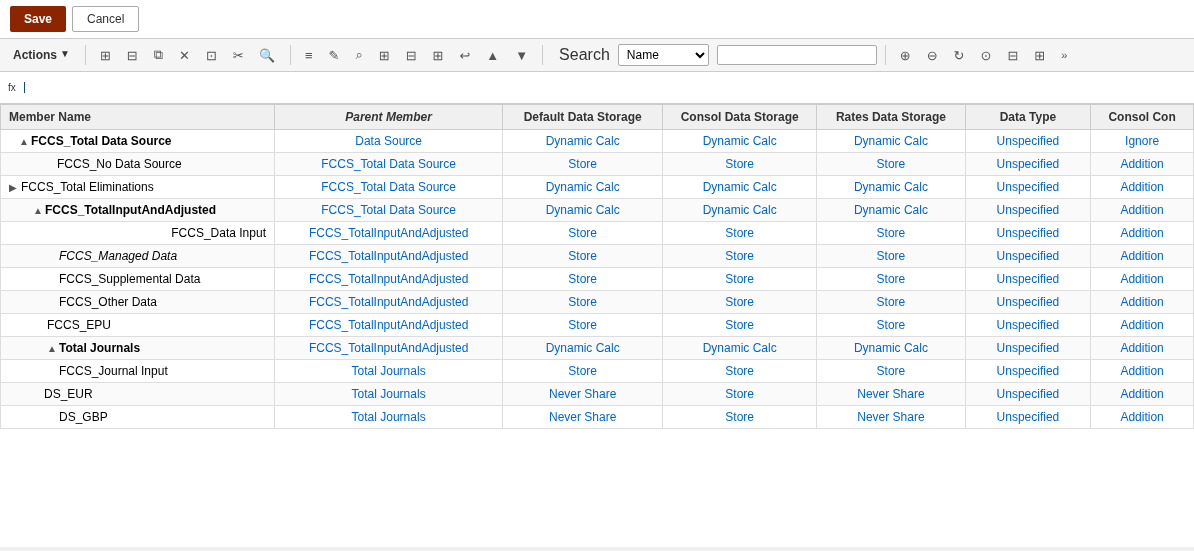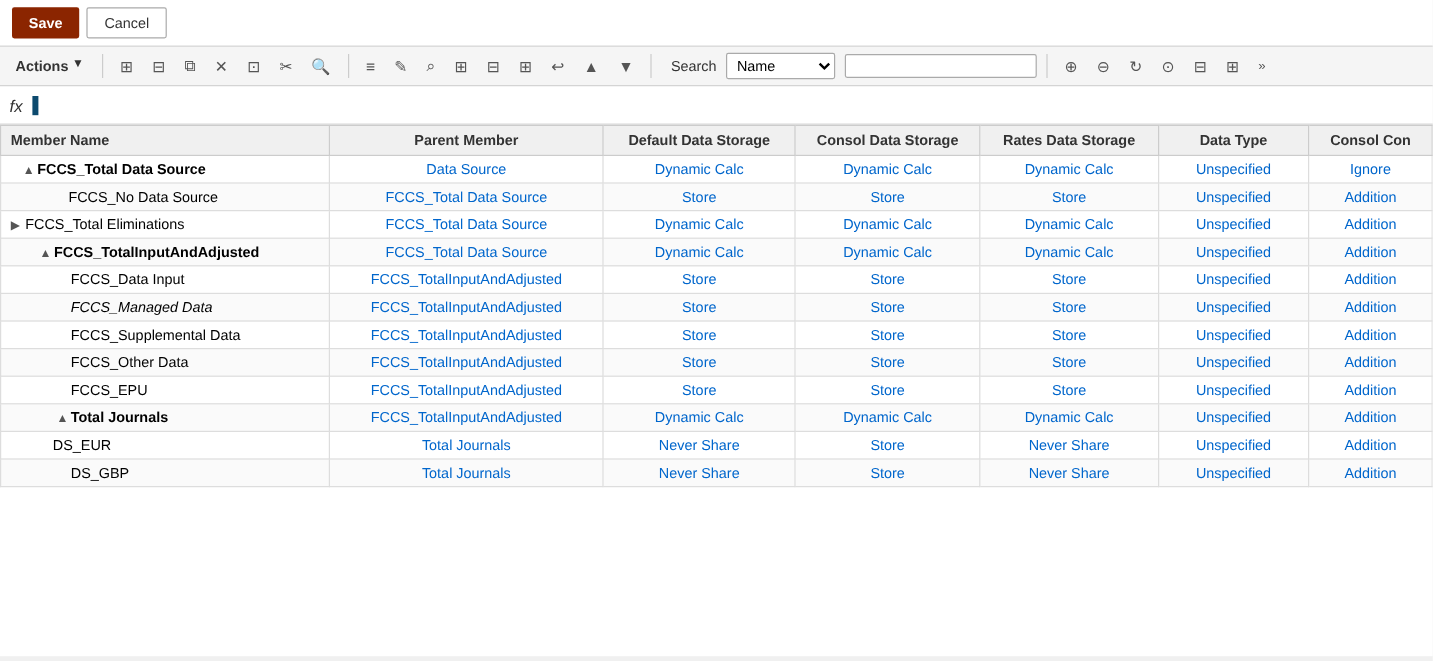--- a/index.html
+++ b/index.html
@@ -70,21 +70,21 @@
       display: flex; align-items: center;
     }
     .actions-btn {
       display: flex; align-items: flex-start; gap: 3px;
       font-size: 12px; color: #333; font-weight: bold;
       background: none; border: 1px solid transparent;
       padding: 3px 6px; cursor: pointer; border-radius: 2px;
     }
     .separator { width: 1px; height: 20px; background: #ccc; margin: 0 4px; }
     .search-label {
-      font-size: 12px; color: #333; margin-left: 8px;
+      font-size: 16px; color: #333; margin-left: 8px;
     }
     .search-select {
       border: 1px solid #aaa; border-radius: 2px;
       padding: 2px 4px; font-size: 12px; background: #fff;
       margin-left: 4px;
     }
     .search-input {
       border: 1px solid #aaa; border-radius: 2px;
       padding: 2px 6px; font-size: 12px; width: 160px;
       margin-left: 4px;
@@ -93,22 +93,22 @@
     
     .formula-bar {
       background: #fff;
       border-bottom: 1px solid #ccc;
       display: flex;
       align-items: center;
       padding: 4px 8px;
       min-height: 32px;
     }
     .fx-label {
-      font-style: italic; font-size: 14px; color: #333;
-      border-right: 5px solid #0c4a6e; padding-right: 8px; margin-right: 8px;
+      font-size: 10px; color: #333;
+      border-right: 1px solid #0c4a6e; padding-right: 8px; margin-right: 8px;
     }
 
     
     .table-container {
       overflow: auto;
       height: calc(551px - 38px - 38px - 32px);
       background: #fff;
     }
     table {
       width: 100%;
@@ -248,21 +248,21 @@
 <div class="formula-bar">
   <span class="fx-label">fx</span>
   <input type="text" style="border: none; outline: none; width: 100%; font-size: 12px;">
 </div>
 
 <div class="table-container">
   <table>
     <thead>
       <tr>
         <th style="min-width:240px;text-align:left;">Member Name</th>
-        <th style="min-width:200px;">Parent Member</th>
+        <th style="min-width:200px;font-style:italic;">Parent Member</th>
         <th style="min-width:140px;">Default Data Storage</th>
         <th style="min-width:130px;">Consol Data Storage</th>
         <th style="min-width:130px;">Rates Data Storage</th>
         <th style="min-width:110px;">Data Type</th>
         <th style="min-width:90px;">Consol Con</th>
       </tr>
     </thead>
     <tbody id="table-body">
         <tr>
           <td style="padding-left: 18px;"><span class="collapse-icon" style="cursor: pointer; font-size: 10px; color: rgb(85, 85, 85);">▲</span><span style="font-weight: bold;">FCCS_Total Data Source</span></td>
@@ -294,21 +294,21 @@
         <tr>
           <td style="padding-left: 32px;"><span class="collapse-icon" style="cursor: pointer; font-size: 10px; color: rgb(85, 85, 85);">▲</span><span style="font-weight: bold;">FCCS_TotalInputAndAdjusted</span></td>
           <td style="text-align: center;"><a class="link">FCCS_Total Data Source</a></td>
           <td style="text-align: center; color: rgb(0, 102, 204);">Dynamic Calc</td>
           <td style="text-align: center; color: rgb(0, 102, 204);">Dynamic Calc</td>
           <td style="text-align: center; color: rgb(0, 102, 204);">Dynamic Calc</td>
           <td style="text-align: center; color: rgb(0, 102, 204);">Unspecified</td>
           <td style="text-align: center; color: rgb(0, 102, 204);">Addition</td>
         </tr>
         <tr>
-          <td style="padding-left: 46px;"><span style="display: inline-block; width: 12px;"></span><span>FCCS_Data Input</span></td>
+          <td style="padding-left: 46px; text-align: right;"><span style="display: inline-block; width: 12px;"></span><span>FCCS_Data Input</span></td>
           <td style="text-align: center;"><a class="link">FCCS_TotalInputAndAdjusted</a></td>
           <td style="text-align: center; color: rgb(0, 102, 204);">Store</td>
           <td style="text-align: center; color: rgb(0, 102, 204);">Store</td>
           <td style="text-align: center; color: rgb(0, 102, 204);">Store</td>
           <td style="text-align: center; color: rgb(0, 102, 204);">Unspecified</td>
           <td style="text-align: center; color: rgb(0, 102, 204);">Addition</td>
         </tr>
         <tr>
           <td style="padding-left: 46px; font-style: italic;"><span style="display: inline-block; width: 12px;"></span><span>FCCS_Managed Data</span></td>
           <td style="text-align: center;"><a class="link">FCCS_TotalInputAndAdjusted</a></td>
@@ -330,34 +330,43 @@
         <tr>
           <td style="padding-left: 46px;"><span style="display: inline-block; width: 12px;"></span><span>FCCS_Other Data</span></td>
           <td style="text-align: center;"><a class="link">FCCS_TotalInputAndAdjusted</a></td>
           <td style="text-align: center; color: rgb(0, 102, 204);">Store</td>
           <td style="text-align: center; color: rgb(0, 102, 204);">Store</td>
           <td style="text-align: center; color: rgb(0, 102, 204);">Store</td>
           <td style="text-align: center; color: rgb(0, 102, 204);">Unspecified</td>
           <td style="text-align: center; color: rgb(0, 102, 204);">Addition</td>
         </tr>
         <tr>
-          <td style="padding-left: 46px;"><span style="display: inline-block; width: 12px;"></span><span>FCCS_EPU</span></td>
+          <td style="padding-left: 34px;"><span style="display: inline-block; width: 12px;"></span><span>FCCS_EPU</span></td>
           <td style="text-align: center;"><a class="link">FCCS_TotalInputAndAdjusted</a></td>
           <td style="text-align: center; color: rgb(0, 102, 204);">Store</td>
           <td style="text-align: center; color: rgb(0, 102, 204);">Store</td>
           <td style="text-align: center; color: rgb(0, 102, 204);">Store</td>
           <td style="text-align: center; color: rgb(0, 102, 204);">Unspecified</td>
           <td style="text-align: center; color: rgb(0, 102, 204);">Addition</td>
         </tr>
         <tr>
           <td style="padding-left: 46px;"><span class="collapse-icon" style="cursor: pointer; font-size: 10px; color: rgb(85, 85, 85);">▲</span><span style="font-weight: bold;">Total Journals</span></td>
           <td style="text-align: center;"><a class="link">FCCS_TotalInputAndAdjusted</a></td>
           <td style="text-align: center; color: rgb(0, 102, 204);">Dynamic Calc</td>
           <td style="text-align: center; color: rgb(0, 102, 204);">Dynamic Calc</td>
           <td style="text-align: center; color: rgb(0, 102, 204);">Dynamic Calc</td>
+          <td style="text-align: center; color: rgb(0, 102, 204);">Unspecified</td>
+          <td style="text-align: center; color: rgb(0, 102, 204);">Addition</td>
+        </tr>
+        <tr>
+          <td style="padding-left: 46px;"><span style="display: inline-block; width: 12px;"></span><span>FCCS_Journal Input</span></td>
+          <td style="text-align: center;"><a class="link">Total Journals</a></td>
+          <td style="text-align: center; color: rgb(0, 102, 204);">Store</td>
+          <td style="text-align: center; color: rgb(0, 102, 204);">Store</td>
+          <td style="text-align: center; color: rgb(0, 102, 204);">Store</td>
           <td style="text-align: center; color: rgb(0, 102, 204);">Unspecified</td>
           <td style="text-align: center; color: rgb(0, 102, 204);">Addition</td>
         </tr>
         <tr>
           <td style="padding-left: 31px;"><span style="display: inline-block; width: 12px;"></span><span>DS_EUR</span></td>
           <td style="text-align: center;"><a class="link">Total Journals</a></td>
           <td style="text-align: center; color: rgb(0, 102, 204);">Never Share</td>
           <td style="text-align: center; color: rgb(0, 102, 204);">Store</td>
           <td style="text-align: center; color: rgb(0, 102, 204);">Never Share</td>
           <td style="text-align: center; color: rgb(0, 102, 204);">Unspecified</td>

